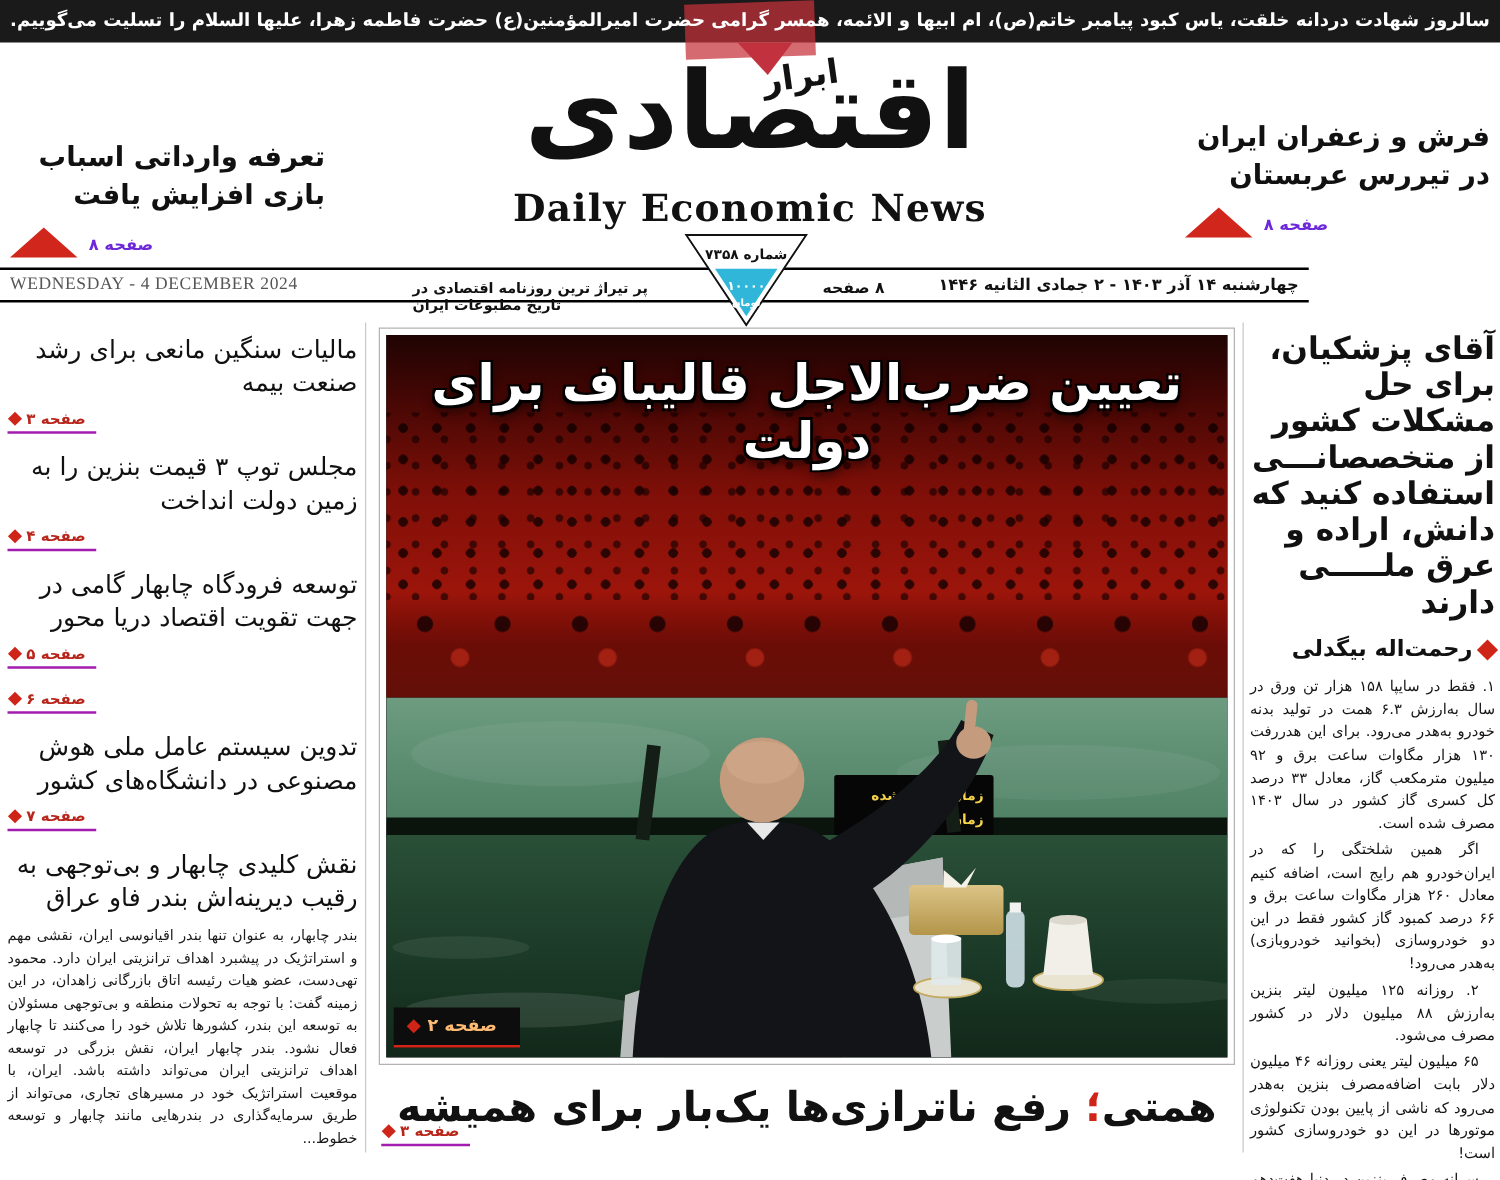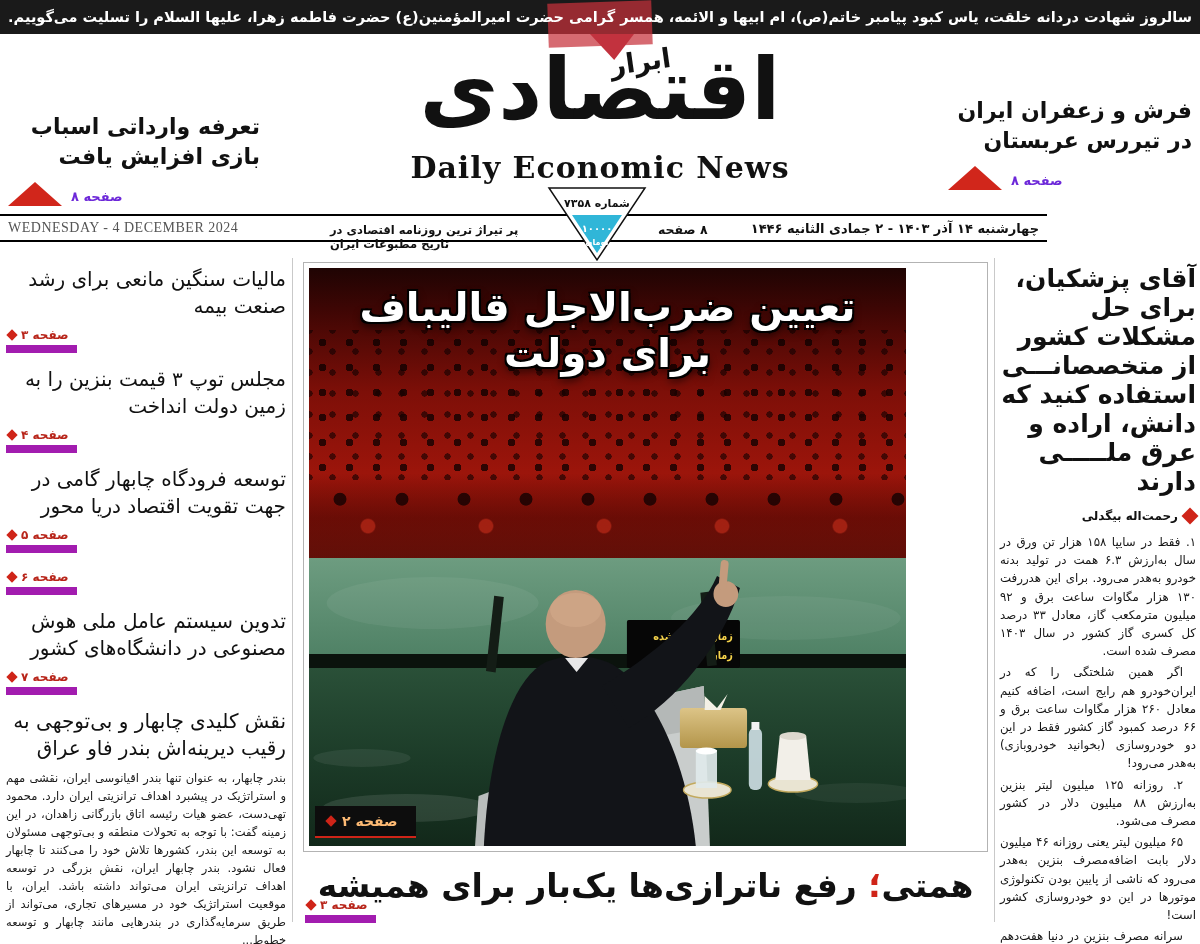--- a/index.html
+++ b/index.html
@@ -42,34 +42,34 @@
   .dl-slogan{position:absolute;left:330px;top:7px;width:212px;font-size:11.5px;font-weight:bold;
              direction:rtl;text-align:left;}
   .dl-pages{position:absolute;left:658px;top:6px;font-size:12.5px;font-weight:bold;direction:rtl;}
   .dl-fa{position:absolute;right:8px;top:5px;font-size:13px;font-weight:bold;direction:rtl;}
 
   
   .vrule{position:absolute;top:258px;width:1px;height:664px;background:#c9c9c9;}
 
   
   .pmark{display:inline-flex;direction:ltr;align-items:center;gap:5px;
-         border-bottom:8px solid #a21caf;color:#b8251a;font-size:12px;font-weight:bold;
+         border-bottom:2px solid #a21caf;color:#b8251a;font-size:12px;font-weight:bold;
          padding:0 8px 3px 2px;}
   .dia{width:8px;height:8px;background:#cf2418;transform:rotate(45deg);flex:0 0 auto;}
 
   
   .left-col{position:absolute;left:6px;top:266px;width:280px;direction:rtl;}
   .lc-title{margin:0;font-size:20px;line-height:27px;font-weight:normal;text-align:right;}
   .lc-markrow{direction:ltr;text-align:left;margin:4px 0 13px;}
   .lc-excerpt{font-size:11.5px;line-height:18px;text-align:justify;color:#1a1a1a;margin:7px 0 6px;}
 
   
   .photo-frame{position:absolute;left:303px;top:262px;width:685px;height:590px;
                border:1px solid #b3b3b3;background:#fff;padding:5px;}
-  .photo{position:relative;width:597px;height:578px;overflow:hidden;background:#000;}
+  .photo{position:relative;width:673px;height:578px;overflow:hidden;background:#000;}
   .ph-red{position:relative;width:100%;height:290px;
     background:linear-gradient(180deg,#1f0403 0,#3d0604 40px,#7e0f08 125px,#9c150b 205px,#7c0f07 250px,#8f1a0e 290px);}
   .crowd{position:absolute;left:0;top:62px;width:100%;height:150px;opacity:.9;
     background-image:
       radial-gradient(circle 6px at 50% 50%, rgba(12,1,1,.85) 60%, transparent 66%),
       radial-gradient(circle 5px at 50% 50%, rgba(20,2,2,.7) 60%, transparent 66%);
     background-size:27px 25px,23px 21px;background-position:0 0,12px 11px;}
   .front-row{position:absolute;left:0;top:206px;width:100%;height:84px;
     background-image:
       radial-gradient(circle 11px at 50% 30%, rgba(24,2,2,.85) 55%, transparent 62%),
@@ -86,21 +86,21 @@
 
   .sub-hl{position:absolute;left:303px;top:864px;width:685px;text-align:center;direction:rtl;
           font-size:33px;font-weight:bold;line-height:44px;}
   .sub-hl .sep{color:#cf2418;}
   .sub-mark{position:absolute;left:305px;top:894px;}
 
   
   .right-col{position:absolute;left:1000px;top:264px;width:196px;direction:rtl;}
   .rc-head{margin:0;font-size:25px;line-height:29px;font-weight:bold;text-align:right;}
   .rc-author{display:flex;align-items:center;gap:6px;margin:13px 0 10px;
-             font-size:12px;font-weight:bold;}
+             font-size:18px;font-weight:bold;}
   .rc-author .dia{width:12px;height:12px;}
   .rc-body p{margin:0 0 3px;font-size:11.8px;line-height:18.2px;text-align:justify;color:#151515;}
   .rc-body p + p{text-indent:13px;}
 </style>
 </head>
 <body>
 
 <div class="page">
 
   <div class="banner">

